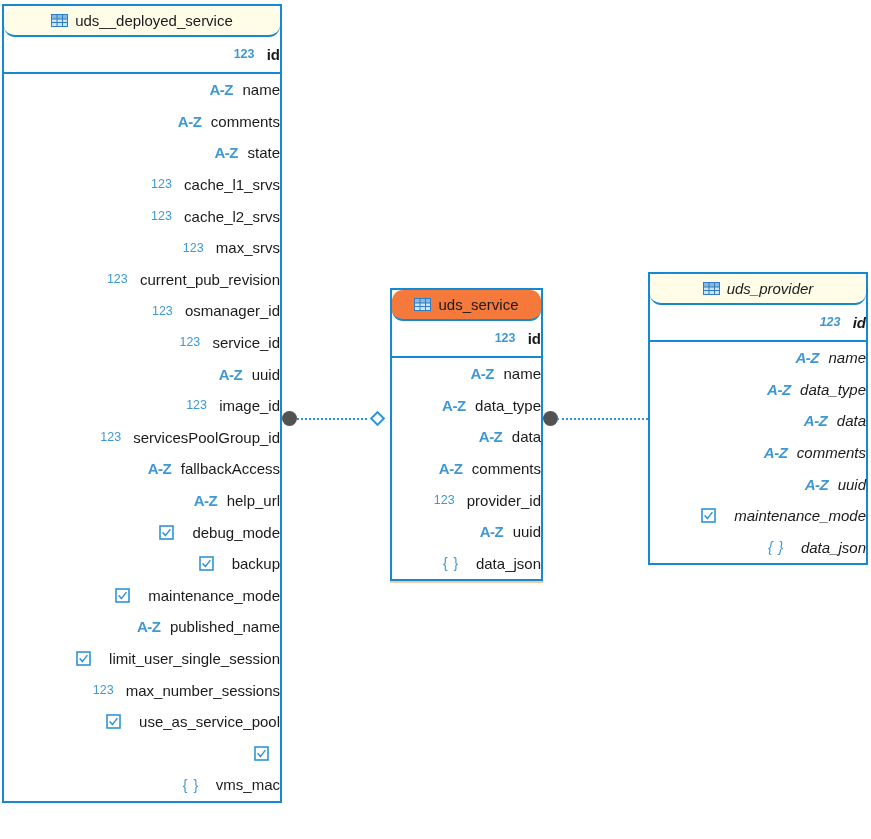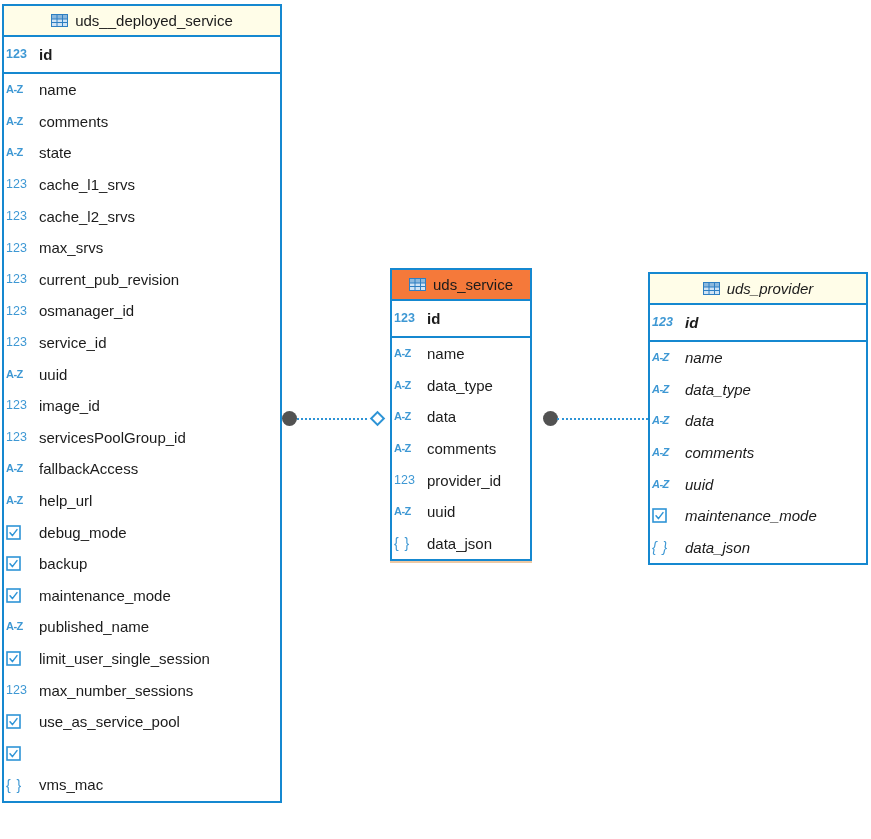--- a/index.html
+++ b/index.html
@@ -10,41 +10,41 @@
     --orange:#f5793a;
     --dot-gray:#525252;
   }
   *{box-sizing:border-box;margin:0;padding:0;}
   html,body{background:#fff;}
   body{font-family:"Liberation Sans", sans-serif;color:var(--text);}
   .canvas{position:relative;width:871px;height:839px;background:#fff;overflow:hidden;}
 
   .entity{position:absolute;border:2px solid var(--blue);background:#fff;}
   .entity-header{height:31px;display:flex;align-items:center;justify-content:center;gap:7px;
-    border-bottom:2px solid var(--blue);font-size:15px;}
+    border-bottom:2px solid var(--blue);font-size:15px;border-radius:11px;}
   .entity-header.yellow{background:var(--yellow);}
   .entity-header.orange{background:var(--orange);}
   .entity.selected{box-shadow:0 2px 0 0 #eec9a4;}
 
   .entity-title{white-space:nowrap;}
   .table-icon{display:inline-flex;line-height:0;}
 
   .pk-section{border-bottom:2px solid var(--blue);}
-  .col-row{height:31.6px;display:flex;align-items:center;padding-left:2px;gap:7px;
-    font-size:15px;white-space:nowrap;}
+  .col-row{height:31.6px;display:flex;align-items:center;padding-left:20px;gap:7px;
+    font-size:15px;white-space:nowrap;justify-content:flex-end;}
   .col-row.pk{height:35px;font-weight:700;}
 
   .type-icon{display:inline-flex;align-items:center;justify-content:flex-start;
     width:26px;flex:0 0 26px;color:var(--icon-blue);line-height:0;}
   .t-number{font-size:12.5px;line-height:1;letter-spacing:0px;}
-  .t-text{font-size:11px;line-height:1;font-weight:600;letter-spacing:-0.5px;}
+  .t-text{font-size:15px;line-height:1;font-weight:600;letter-spacing:-0.5px;}
   .t-json{font-size:14px;line-height:1;font-weight:400;letter-spacing:1px;}
 
   .entity-0{left:2px;top:4px;width:280px;}
-  .entity-1{left:390px;top:268px;width:142px;}
+  .entity-1{left:390px;top:288px;width:153px;}
   .entity-2{left:648px;top:272px;width:220px;font-style:italic;}
 
   .rel-line{position:absolute;border-top:2px dotted #2e94d6;height:0;}
   .rel-line-1{left:297px;top:418px;width:70px;}
   .rel-line-2{left:557px;top:418px;width:91px;}
   .rel-circle{position:absolute;width:15px;height:15px;border-radius:50%;background:var(--dot-gray);}
   .rel-circle-1{left:282px;top:411px;}
   .rel-circle-2{left:543px;top:411px;}
   .rel-diamond{position:absolute;width:11px;height:11px;background:#fff;
     border:2px solid #2e94d6;transform:rotate(45deg);}

